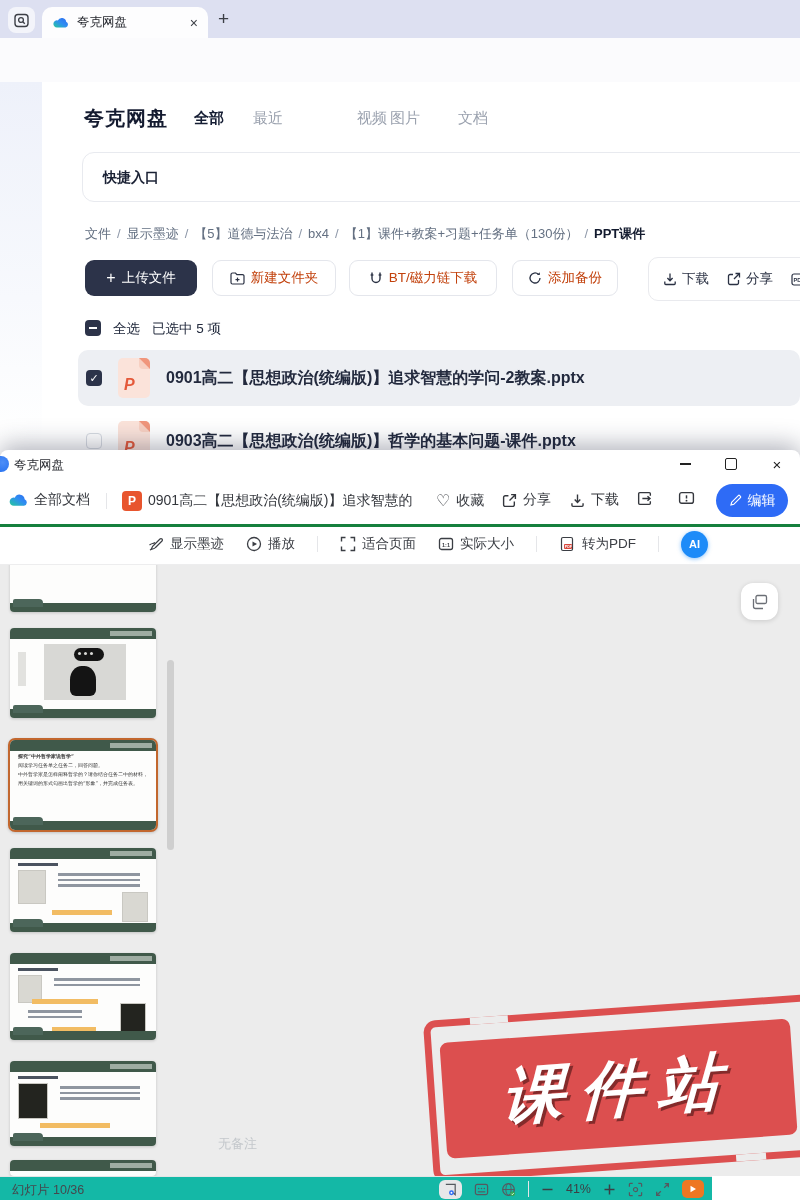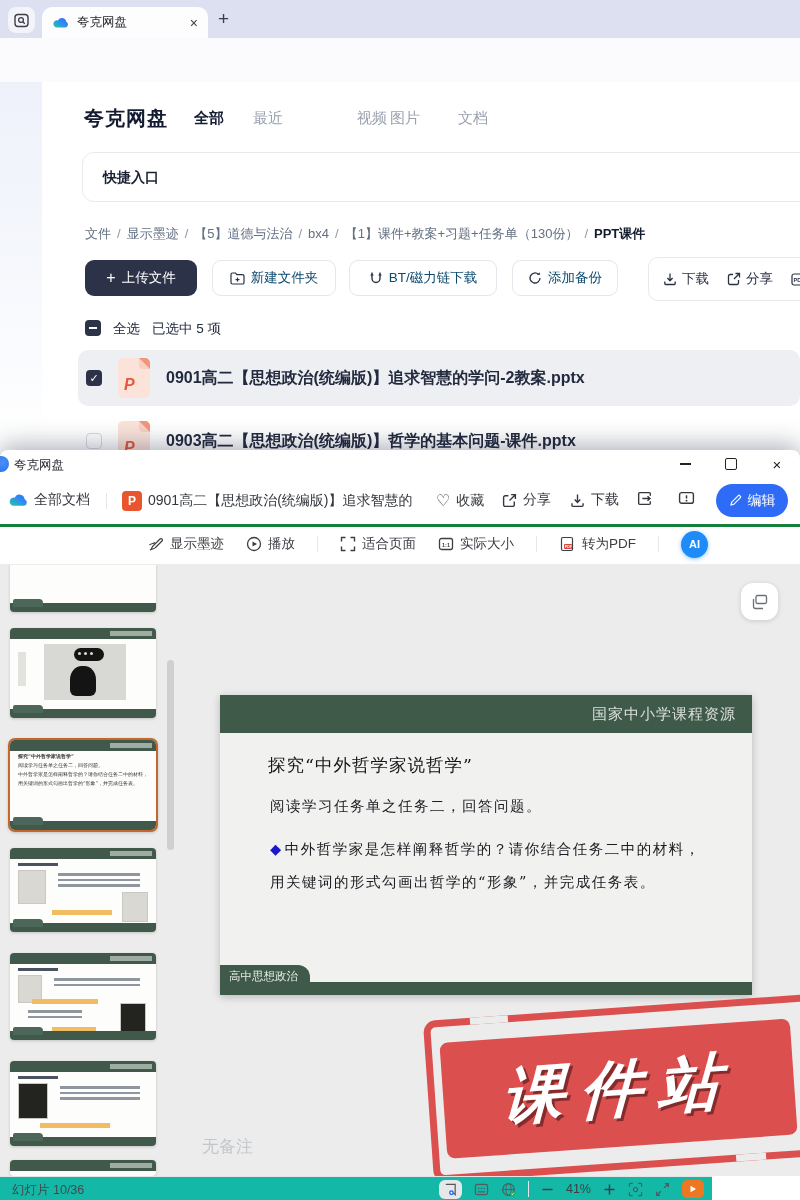--- a/index.html
+++ b/index.html
@@ -22,21 +22,21 @@
   .dtab{position:absolute;top:27px;font-size:15px;color:#9aa1ae;}
   .dtab.active{color:#151d33;font-weight:bold;}
   .quick{position:absolute;left:82px;top:70px;width:740px;height:50px;border:1px solid #e8eaef;border-radius:12px;box-sizing:border-box;}
   .quick span{position:absolute;left:20px;top:16px;font-size:14px;font-weight:bold;color:#1a2134;}
   .crumbs{position:absolute;left:85px;top:143px;font-size:13px;color:#647082;white-space:nowrap;}
   .crumbs .sep{margin:0 6px;color:#8d97a8;}
   .crumbs .last{color:#121a2e;font-weight:bold;}
   .btnrow{position:absolute;left:0;top:178px;width:800px;height:38px;}
   .btn{position:absolute;height:36px;border-radius:9px;display:flex;align-items:center;justify-content:center;font-size:13.5px;box-sizing:border-box;gap:6px;}
   .btn.dark{background:#2c3349;color:#fff;}
-  .btn.line{background:#fff;border:1px solid #e4e6ec;color:#0c4a6e;}
+  .btn.line{background:#fff;border:1px solid #e4e6ec;color:#c2410c;}
   .ract{position:absolute;top:-3px;left:648px;width:172px;height:44px;border:1px solid #e9eaee;border-radius:10px;display:flex;align-items:center;gap:18px;padding:0 14px;box-sizing:border-box;}
   .ract .it{display:flex;align-items:center;gap:5px;font-size:13.5px;color:#2a3143;white-space:nowrap;}
   .selrow{position:absolute;left:85px;top:238px;display:flex;gap:12px;font-size:13.5px;color:#222a3d;}
   .cb{width:16px;height:16px;border-radius:4px;box-sizing:border-box;display:flex;align-items:center;justify-content:center;}
   .cb.ind{background:#2c3349;}
   .cb.ind i{display:block;width:8px;height:2px;background:#fff;}
   .cb.on{background:#2c3349;color:#fff;font-size:11px;}
   .cb.off{background:#fff;border:1.5px solid #d6dae1;}
   .frow{position:absolute;left:78px;width:722px;height:56px;border-radius:10px;display:flex;align-items:center;gap:16px;padding:0 8px;box-sizing:border-box;}
   .frow.sel{background:#edeff3;}
@@ -78,21 +78,21 @@
   .vscroll{position:absolute;left:167px;top:95px;width:7px;height:190px;border-radius:4px;background:#cfcfcf;}
   
   .slide{position:absolute;left:220px;top:130px;width:532px;height:300px;background:#f1f1ef;box-shadow:0 2px 8px rgba(0,0,0,.22);}
   .slide-head{position:absolute;left:0;top:0;right:0;height:38px;background:#3f5a49;}
   .slide-head span{position:absolute;right:16px;top:10px;font-size:15px;color:#dbe1da;letter-spacing:1px;}
   .slide-title{position:absolute;left:48px;top:58px;font-size:17.5px;color:#15161a;font-family:"DejaVu Serif",serif;letter-spacing:1px;}
   .slide-line{position:absolute;left:50px;font-size:14.5px;color:#1c1d22;font-family:"DejaVu Serif",serif;letter-spacing:1.5px;}
   .bullet{color:#1b17c9;margin-right:2px;}
   .slide-foot{position:absolute;left:0;bottom:0;right:0;height:13px;background:#3f5a49;}
   .slide-tab{position:absolute;left:0;bottom:8px;width:90px;height:22px;background:#3f5a49;border-radius:0 12px 0 0;color:#e7ece7;font-size:11.5px;display:flex;align-items:center;padding-left:9px;box-sizing:border-box;}
-  .noteshint{position:absolute;left:202px;top:570px;font-size:17px;color:#c3c7cb;}
+  .noteshint{position:absolute;left:218px;top:570px;font-size:13px;color:#c3c7cb;}
   .panelbtn{position:absolute;left:741px;top:18px;width:37px;height:37px;background:#fff;border-radius:12px;box-shadow:0 1px 5px rgba(0,0,0,.15);display:flex;align-items:center;justify-content:center;color:#6b6f76;}
   
   .stamp{position:absolute;left:428px;top:442px;width:400px;height:162px;transform:rotate(-4deg);}
   .stamp-outer{position:absolute;inset:0;border:7px solid #dc4f4f;border-radius:12px;}
   .stamp-outer:before{content:"";position:absolute;left:40px;top:-7px;width:38px;height:7px;background:#ececec;}
   .stamp-outer:after{content:"";position:absolute;right:60px;bottom:-7px;width:30px;height:7px;background:#ececec;}
   .stamp-inner{position:absolute;left:15px;top:23px;right:34px;bottom:23px;background:#dc4f4f;border-radius:8px;display:flex;align-items:center;justify-content:center;}
   .stamp-text{font-size:62px;font-weight:bold;font-style:italic;color:#fff;letter-spacing:16px;text-shadow:3px 3px 0 rgba(60,15,15,.55);white-space:nowrap;transform:skewX(-6deg);}
   
   .statusbar{position:absolute;left:0;top:726px;width:712px;height:24px;background:#14b8a6;border-top:1px solid #e3e4e5;}
@@ -454,31 +454,20 @@
       </div>
 
       <div class="thumb" style="top:595px;height:16px;">
         <div class="th-head">
             <i></i>
           </div>
       </div>
 
       <div class="vscroll"></div>
 
-      <div class="slide">
-        <div class="slide-head">
-          <span>国家中小学课程资源</span>
-        </div>
-        <div class="slide-title">探究“中外哲学家说哲学”</div>
-        <div class="slide-line" style="top:102px;">阅读学习任务单之任务二，回答问题。</div>
-        <div class="slide-line" style="top:145px;"><span class="bullet">◆</span><span>中外哲学家是怎样阐释哲学的？请你结合任务二中的材料，</span></div>
-        <div class="slide-line" style="top:178px;">用关键词的形式勾画出哲学的“形象”，并完成任务表。</div>
-        <div class="slide-tab">高中思想政治</div>
-        <div class="slide-foot"></div>
-      </div>
 
       <div class="panelbtn">
         <svg class="ic" width="18" height="18" viewBox="0 0 18 18">
             <rect x="5" y="2.5" width="10.5" height="8" rx="1.5" fill="none" stroke="#6b6f76" stroke-width="1.3"></rect>
             <path d="M2.5 6v7.5A2 2 0 0 0 4.5 15.5H12" fill="none" stroke="#6b6f76" stroke-width="1.3"></path>
           </svg>
       </div>
 
       <div class="noteshint">无备注</div>
 

